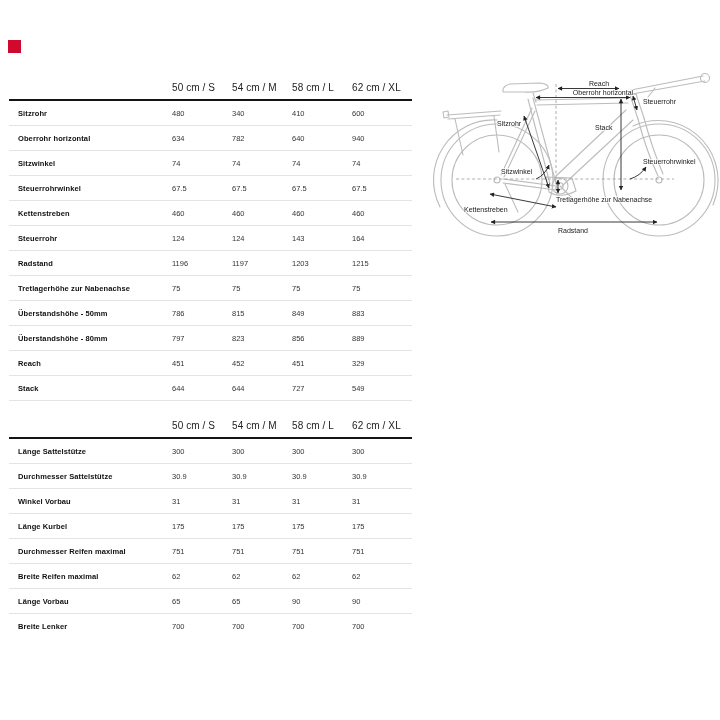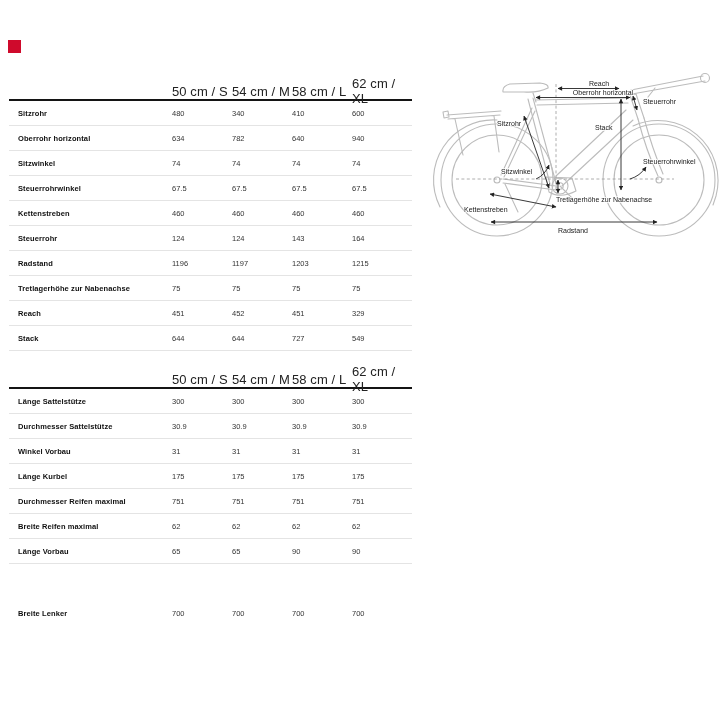--- a/index.html
+++ b/index.html
@@ -10,24 +10,24 @@
   .accent-square{
     position:absolute;left:8px;top:40px;width:13px;height:13px;background:#cf0a2c;
   }
   .geo-table{position:absolute;left:9px;top:76px;width:403px;}
   .head-row,.tr{
     display:grid;grid-template-columns:154px 60px 60px 60px 1fr;
     align-items:center;padding-left:9px;box-sizing:border-box;
   }
   .head-row{height:23px;}
   .sec2 .head-row{margin-top:13px;}
-  .th{font-size:13px;color:#222;letter-spacing:.1px;}
+  .th{font-size:10px;color:#222;letter-spacing:.1px;}
   .tbody{border-top:2px solid #141414;}
   .tr{height:25px;border-bottom:1px solid #e4e4e4;}
-  .tbody.no-last .tr:last-child{border-bottom:none;margin-top:37px;}
+  .tbody.no-last .tr:last-child{border-bottom:none;}
   .td{font-size:7.5px;color:#333;}
   .td.label{font-weight:bold;color:#0f0f0f;letter-spacing:.1px;}
   svg.diagram{position:absolute;left:430px;top:60px;width:290px;height:195px;}
   svg.diagram text{
     font-family:"Liberation Sans","DejaVu Sans",sans-serif;font-size:7px;fill:#1a1a1a;
     paint-order:stroke;stroke:#ffffff;stroke-width:1.6px;stroke-linejoin:round;
   }
   .bike{stroke:#bcbcbc;fill:none;stroke-width:1.1;stroke-linecap:round;stroke-linejoin:round;}
   .dash{stroke:#9a9a9a;fill:none;stroke-width:0.8;stroke-dasharray:3 2.4;}
   .meas{stroke:#222222;fill:none;stroke-width:0.9;}
@@ -110,21 +110,35 @@
         </div>
 
         <div class="tr">
           <div class="td label">Tretlagerhöhe zur Nabenachse</div>
           <div class="td">75</div>
           <div class="td">75</div>
           <div class="td">75</div>
           <div class="td">75</div>
         </div>
 
-
+        <div class="tr">
+          <div class="td label">Überstandshöhe - 50mm</div>
+          <div class="td">786</div>
+          <div class="td">815</div>
+          <div class="td">849</div>
+          <div class="td">883</div>
+        </div>
+
+        <div class="tr">
+          <div class="td label">Überstandshöhe - 80mm</div>
+          <div class="td">797</div>
+          <div class="td">823</div>
+          <div class="td">856</div>
+          <div class="td">889</div>
+        </div>
 
         <div class="tr">
           <div class="td label">Reach</div>
           <div class="td">451</div>
           <div class="td">452</div>
           <div class="td">451</div>
           <div class="td">329</div>
         </div>
 
         <div class="tr">

